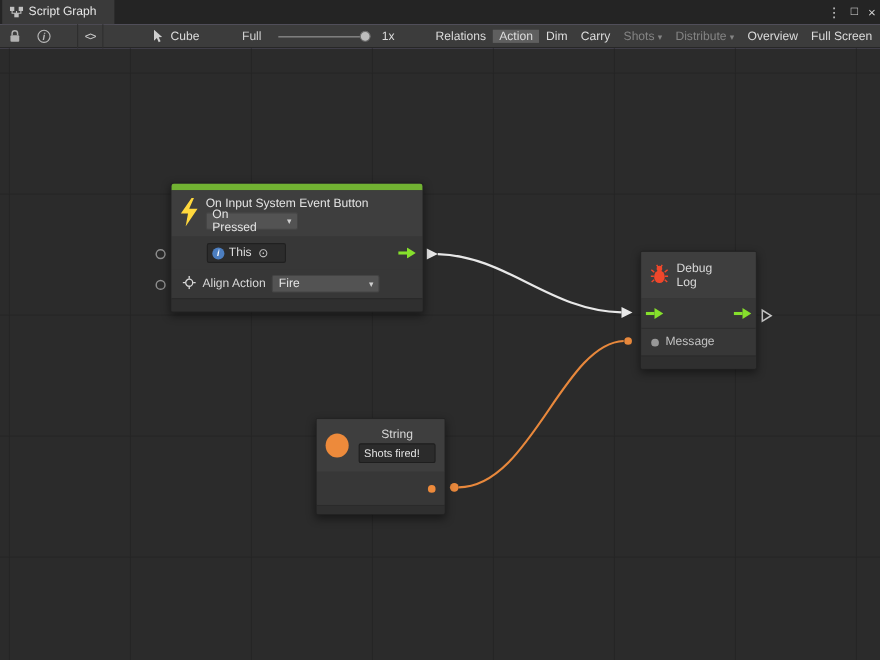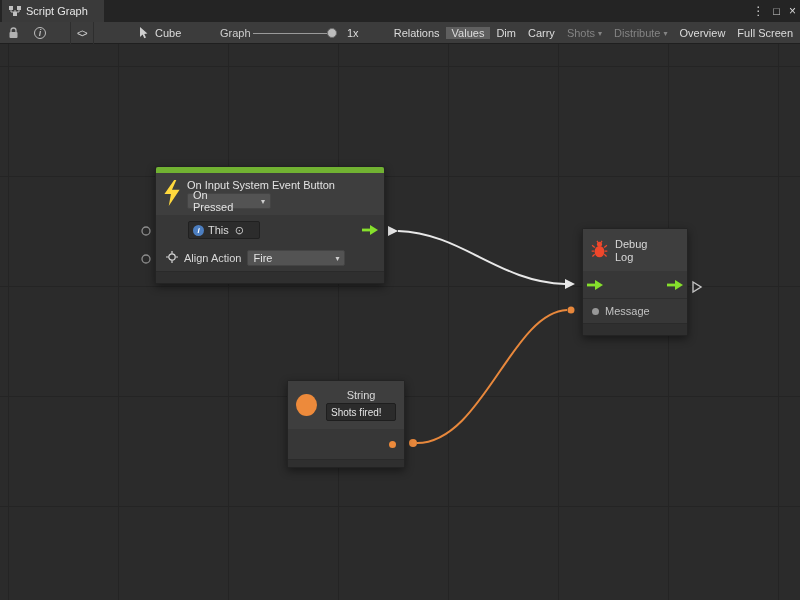--- a/index.html
+++ b/index.html
@@ -125,34 +125,34 @@
       </span>
     <span class="abs code-ic" style="left:70px">&lt;&gt;</span>
 
     <span class="abs tb-ic" style="left:140px">
       <svg width="9" height="12" viewBox="0 0 9 12">
           <polygon points="0,0 0,10 2.6,7.6 4.3,11.3 6,10.5 4.3,6.9 7.4,6.6" fill="#dedede"></polygon>
         </svg>
     </span>
     <span class="abs" style="left:155px">Cube</span>
 
-    <span class="abs" style="left:220px; color:#cfcfcf">Graph</span>
+    <span class="abs" style="left:220px; color:#cfcfcf">Full</span>
     <span class="abs" style="left:253px">
       <span class="slider-track">
           <span class="slider-knob"></span>
         </span>
     </span>
     <span class="abs" style="left:347px">1x</span>
 
     <div class="tb-buttons">
       <div class="tb-btn">
           <span>Relations</span>
         </div>
       <div class="tb-btn active">
-          <span>Values</span>
+          <span>Action</span>
         </div>
       <div class="tb-btn">
           <span>Dim</span>
         </div>
       <div class="tb-btn">
           <span>Carry</span>
         </div>
       <div class="tb-btn disabled">
           <span>Shots</span>
           <span class="chev">▾</span>

